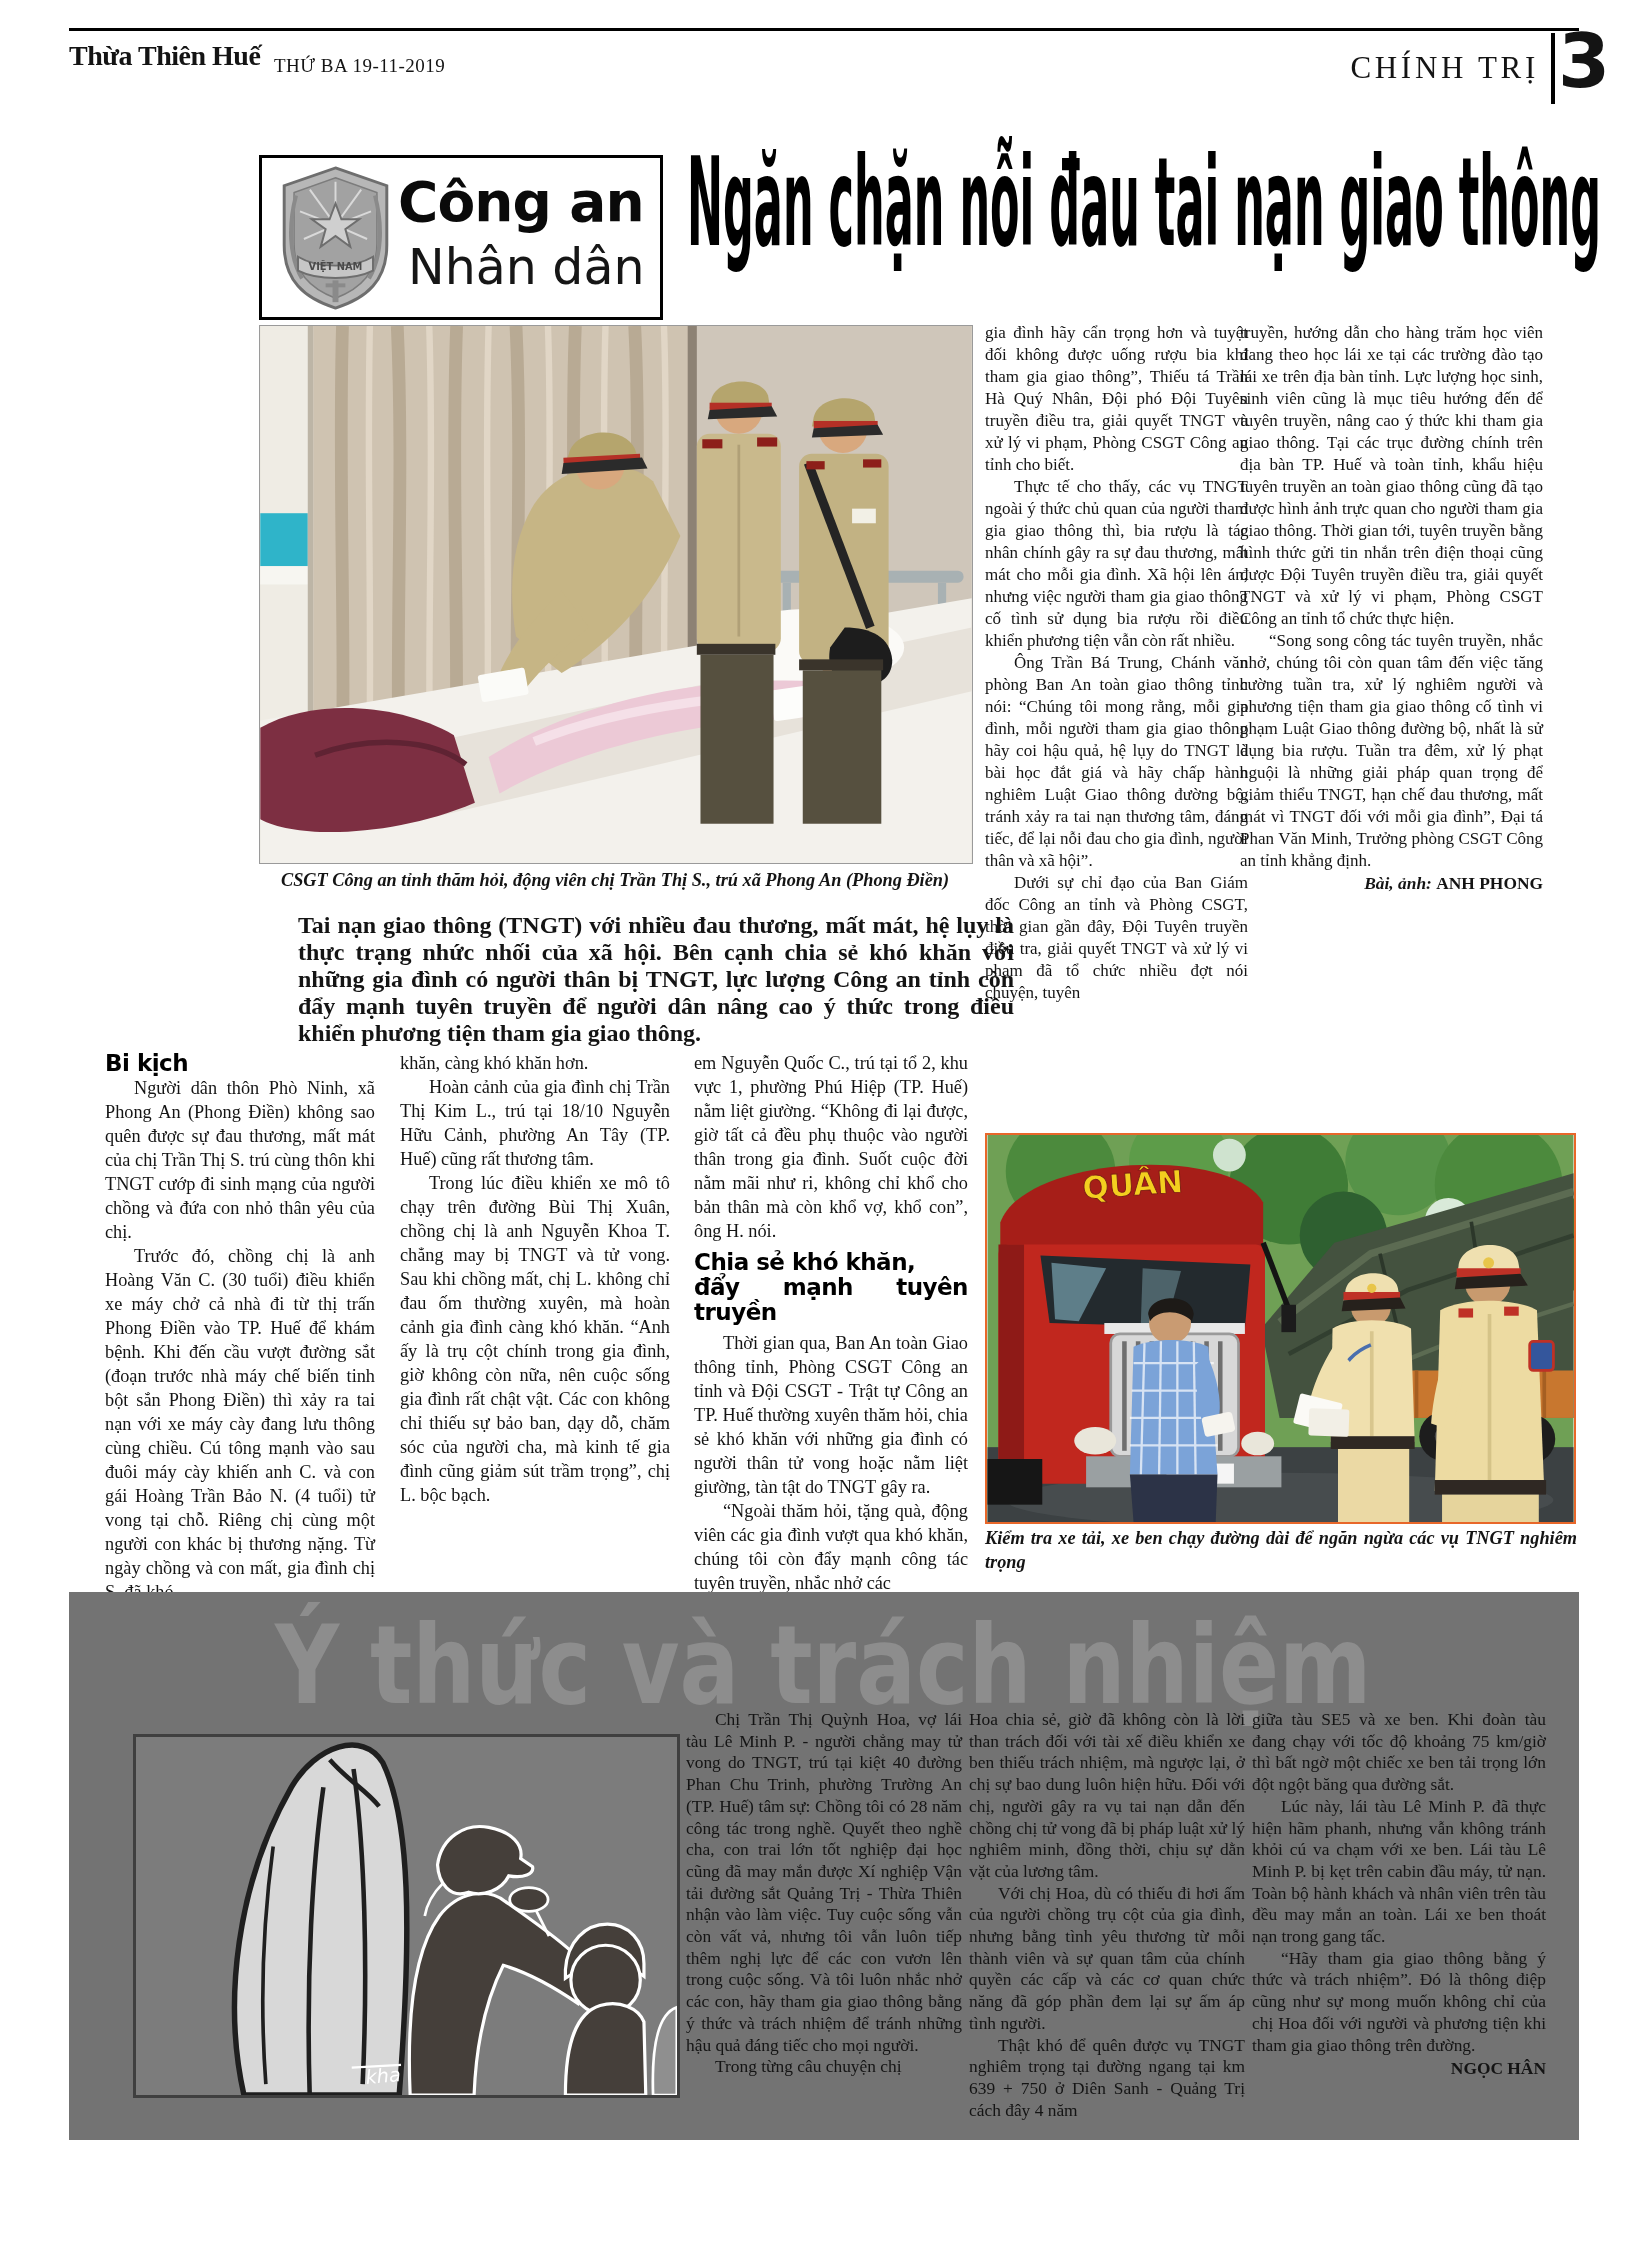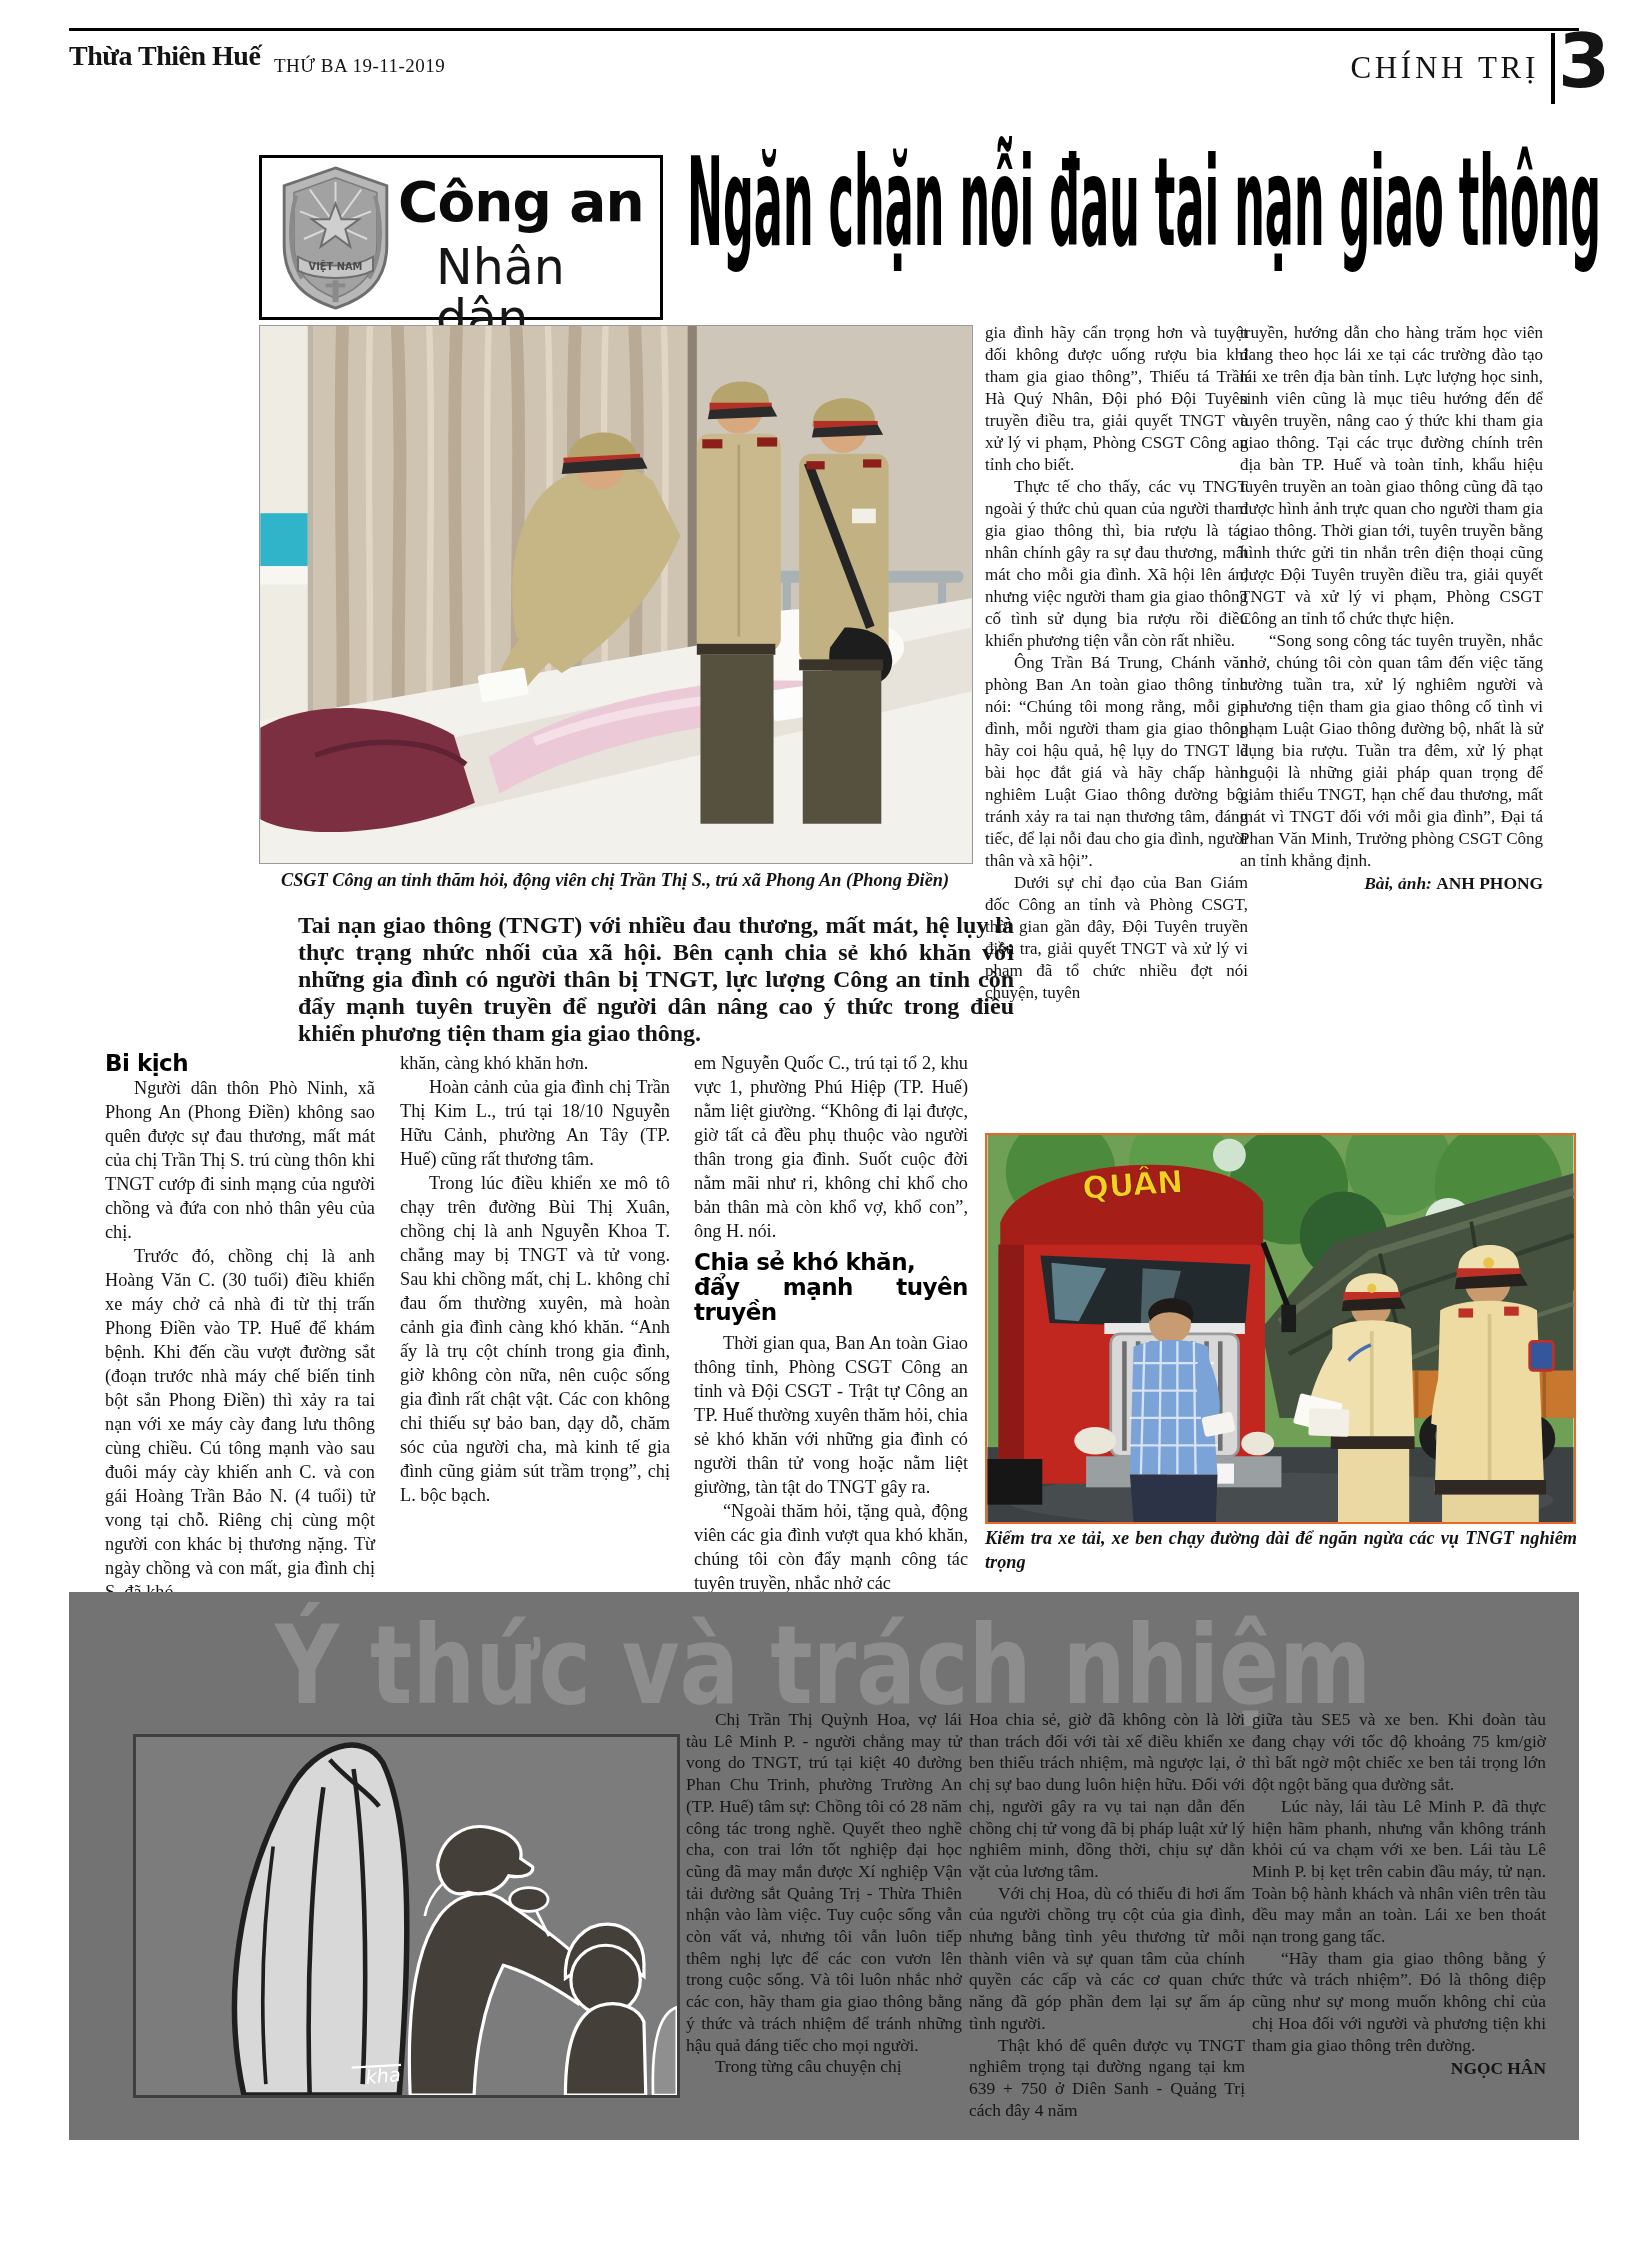--- a/index.html
+++ b/index.html
@@ -64,21 +64,21 @@
       </g>
       <path d="M60,40 L66,56 L84,56 L70,66 L75,84 L60,73 L45,84 L50,66 L36,56 L54,56 Z" fill="#cfcfcf" stroke="#6e6e6e" stroke-width="2"></path>
       <path d="M20,32 C12,62 13,94 26,116" fill="none" stroke="#8a8a8a" stroke-width="4"></path>
       <path d="M100,32 C108,62 107,94 94,116" fill="none" stroke="#8a8a8a" stroke-width="4"></path>
       <path d="M22,94 C42,106 78,106 98,94 L98,108 C78,118 42,118 22,108 Z" fill="#c6c6c6" stroke="#6e6e6e" stroke-width="2"></path>
       <text x="60" y="107" text-anchor="middle" font-size="10" font-weight="bold" fill="#4a4a4a" font-family="DejaVu Sans, sans-serif">VIỆT NAM</text>
       <rect x="57" y="118" width="6" height="22" fill="#8a8a8a"></rect>
         <rect x="50" y="121" width="20" height="4" fill="#8a8a8a"></rect>
     </svg>
     <div class="abs sans logo-l1" style="left:136px;top:16.4px;">Công an</div>
-    <div class="abs sans logo-l2" style="left:146px;top:84px;margin-left:28px;">Nhân dân</div>
+    <div class="abs sans logo-l2" style="left:146px;top:84px;">Nhân dân</div>
   </div>
 
   <svg class="abs" style="left:687px;top:108px;overflow:visible;" width="914" height="160" viewBox="0 0 1000 175">
     <text x="0" y="150" font-family="DejaVu Sans, sans-serif" font-weight="bold" font-size="135" textLength="1000" lengthAdjust="spacingAndGlyphs" fill="#000">Ngăn chặn nỗi đau tai nạn giao thông</text>
   </svg>
 
   <div class="abs photoframe1" style="left:259px;top:325px;width:712px;height:537px;">
     <svg class="photo" width="712" height="537" viewBox="0 0 779 588">
       <rect width="779" height="588" fill="#d9d0c3"></rect>
       <rect x="470" y="0" width="309" height="360" fill="#cfc6ba"></rect>

